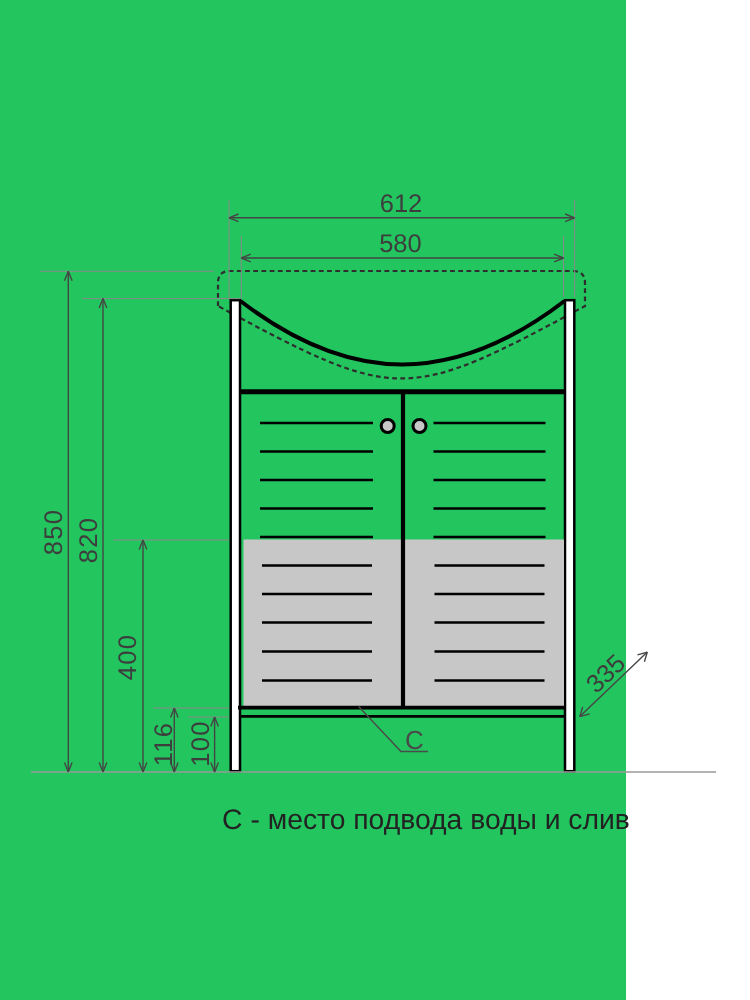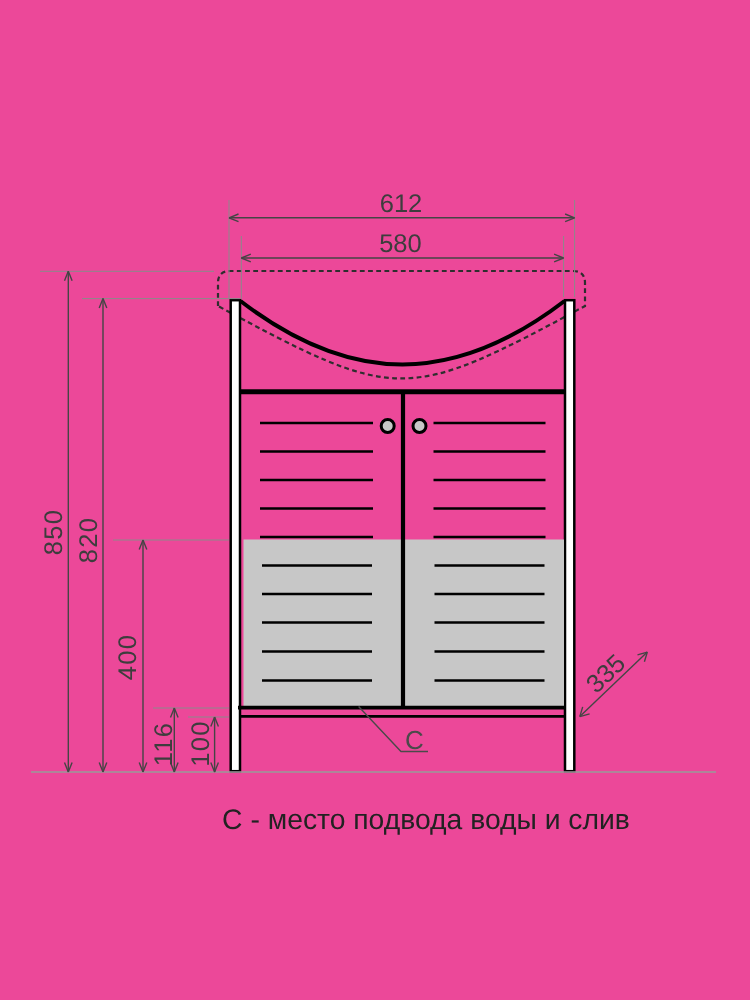--- a/index.html
+++ b/index.html
@@ -1,16 +1,16 @@
 <!DOCTYPE html>
 <html><head>
 <meta charset="utf-8">
 <style>
   html,body{margin:0;padding:0;background:#ffffff;}
-  .page{width:750px;height:1000px;position:relative;background:#ec4899;font-family:"Liberation Sans",sans-serif;}
+  .page{width:626px;height:1000px;position:relative;background:#22c55e;font-family:"Liberation Sans",sans-serif;}
   svg{display:block;}
   text{font-family:"Liberation Sans",sans-serif;}
 </style>
 </head>
 <body>
 <div class="page">
 <svg width="750" height="1000" viewBox="0 0 750 1000" text-rendering="geometricPrecision">
 
   <path d="M 218,306 L 218,283 Q 218,271 230,271 L 573,271 Q 585,271 585,283 L 585,306 C 406,402.6 397,402.6 218,306 Z" fill="none" stroke="#2e2e2e" stroke-width="2.2" stroke-dasharray="4.8,3.4"></path>
 

